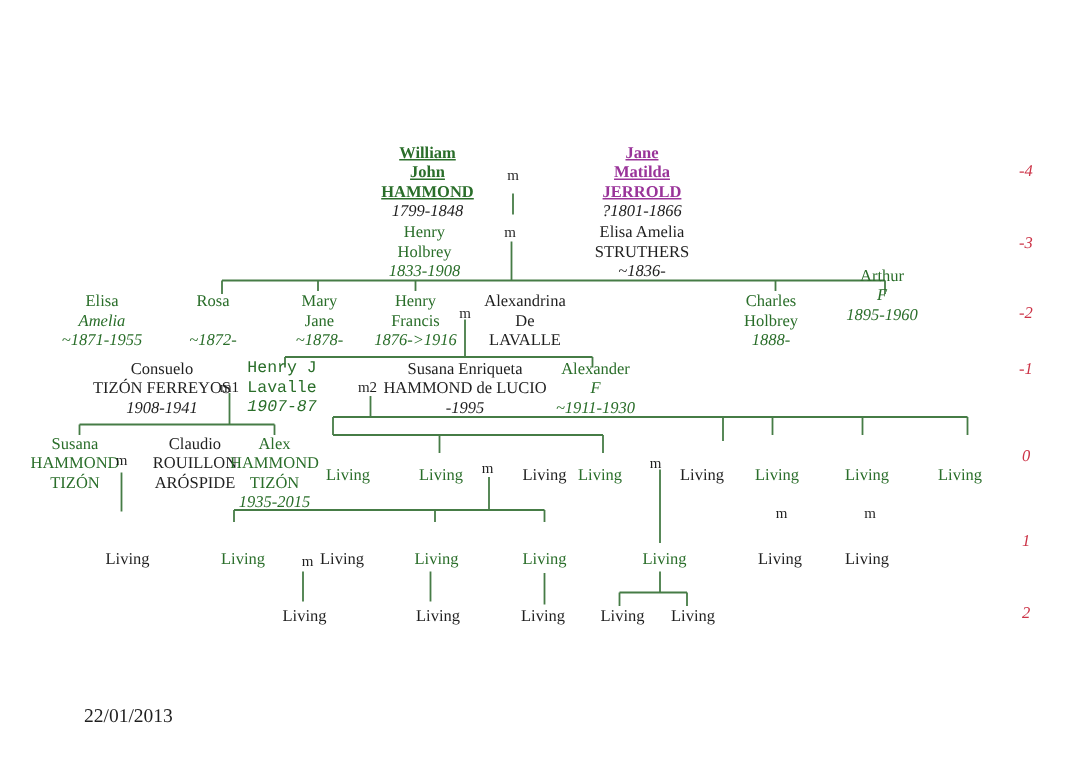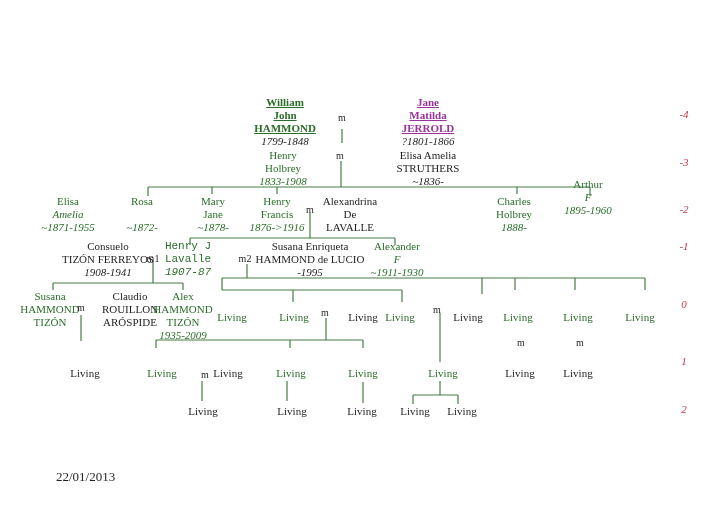--- a/index.html
+++ b/index.html
@@ -180,21 +180,21 @@
       </div>
       <div class="node" style="left: 130px; top: 290px;">
         <span class="ln" style="color: rgb(31, 31, 31);">Claudio</span>
         <span class="ln" style="color: rgb(31, 31, 31);">ROUILLON</span>
         <span class="ln" style="color: rgb(31, 31, 31);">ARÓSPIDE</span>
       </div>
       <div class="node" style="left: 183px; top: 290px;">
         <span class="ln" style="color: rgb(42, 110, 42);">Alex</span>
         <span class="ln" style="color: rgb(42, 110, 42);">HAMMOND</span>
         <span class="ln" style="color: rgb(42, 110, 42);">TIZÓN</span>
-        <span class="ln i" style="color: rgb(42, 110, 42);">1935-2009</span>
+        <span class="ln i" style="color: rgb(42, 110, 42);">1935-2015</span>
       </div>
       <div class="node" style="left: 232px; top: 311px;">
         <span class="ln" style="color: rgb(42, 110, 42);">Living</span>
       </div>
       <div class="node" style="left: 294px; top: 311px;">
         <span class="ln" style="color: rgb(42, 110, 42);">Living</span>
       </div>
       <div class="node marriage" style="left: 325px; top: 306px;">
         <span class="ln" style="color: rgb(31, 31, 31);">m</span>
       </div>

